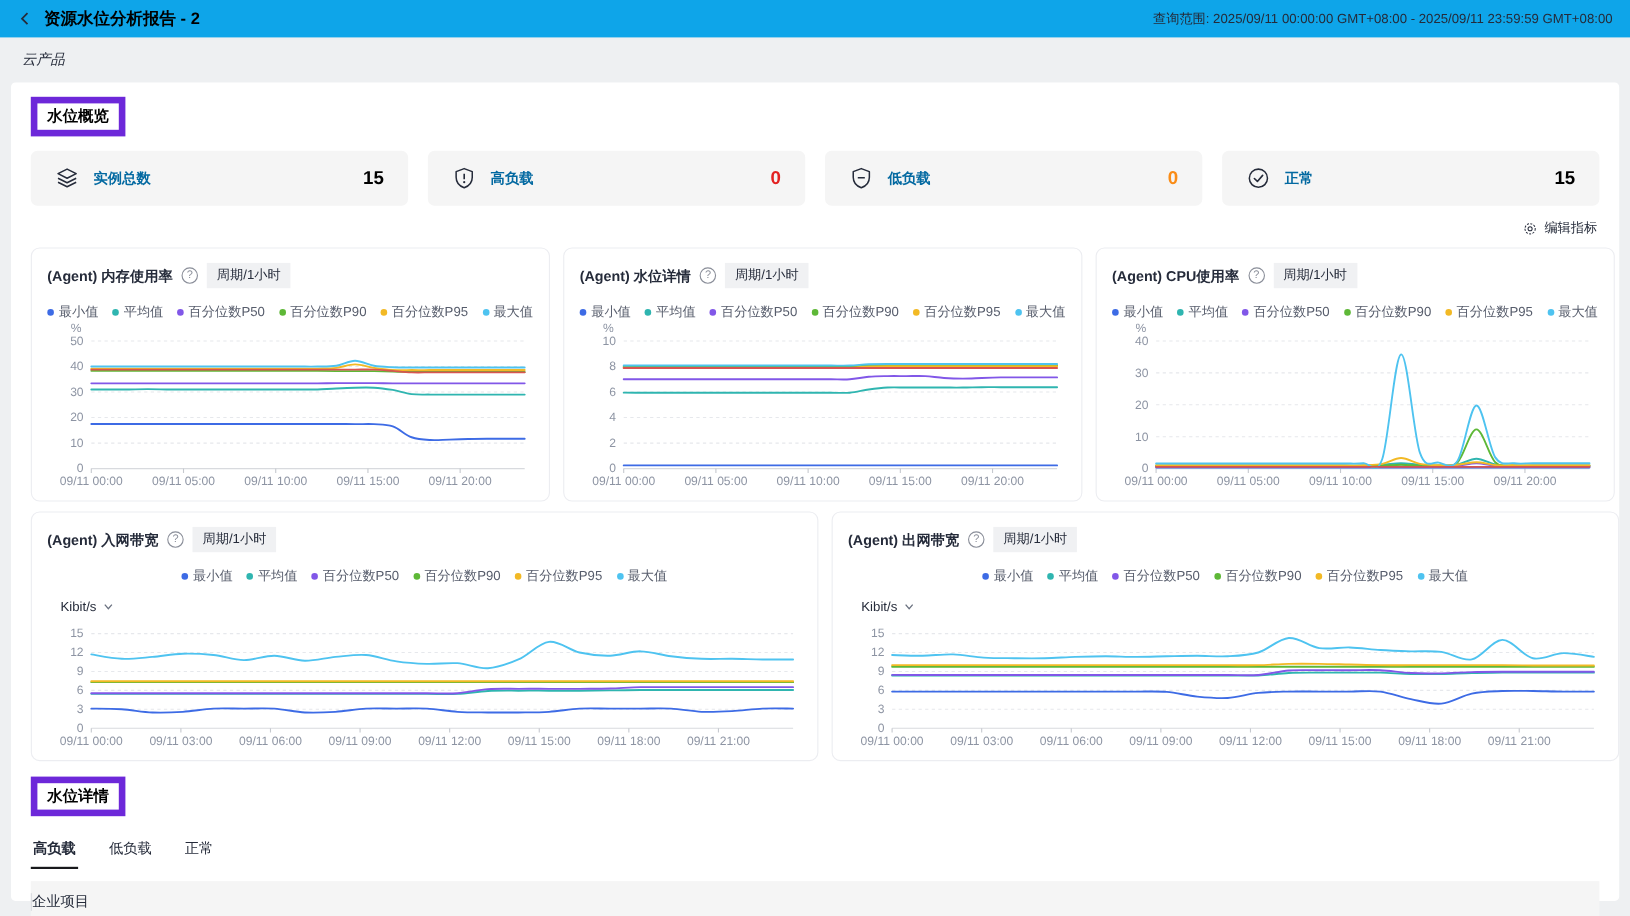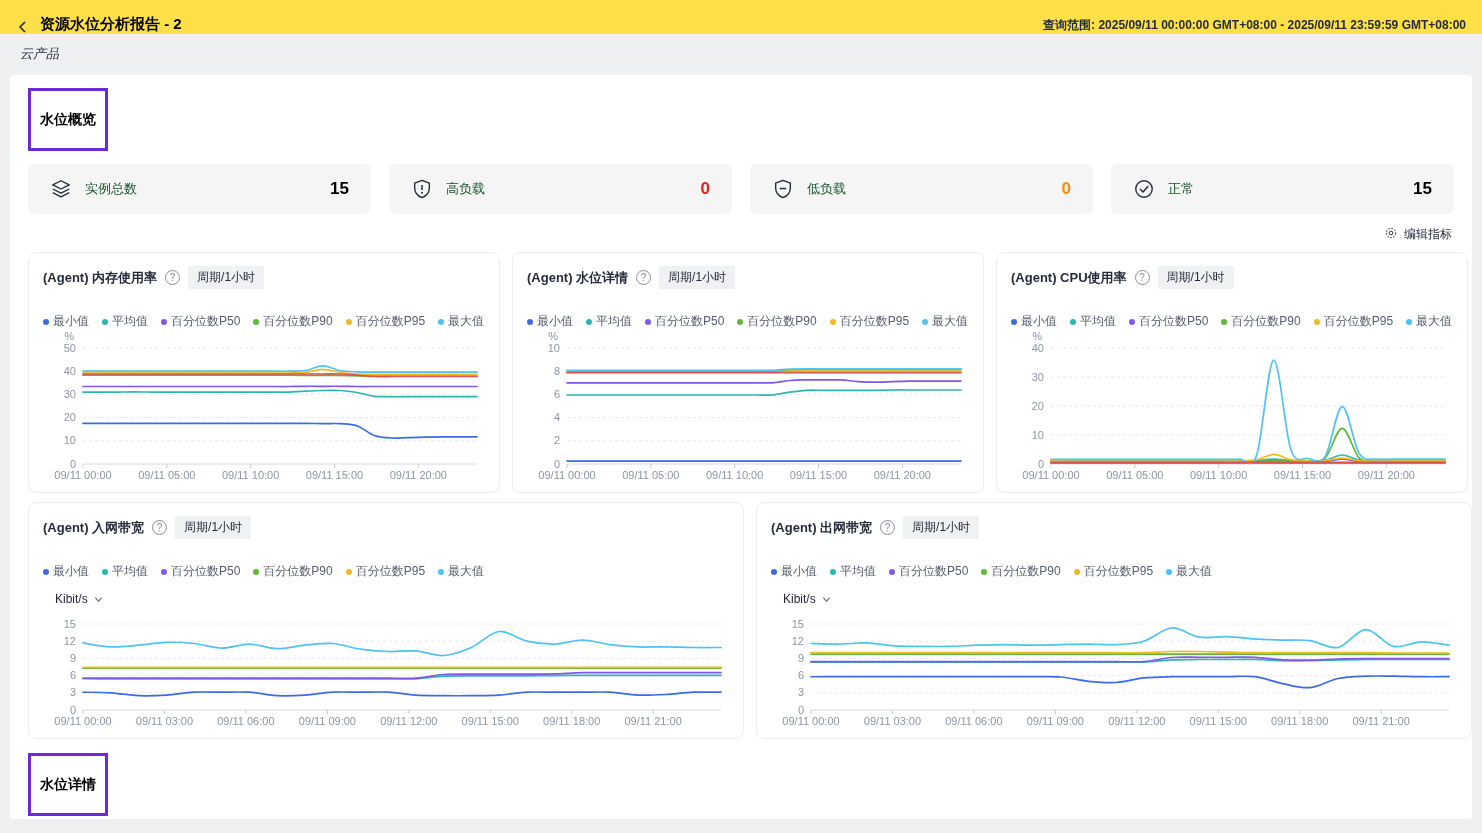--- a/index.html
+++ b/index.html
@@ -4,51 +4,51 @@
 <style>
   * { box-sizing: border-box; }
   html,body { margin:0; padding:0; }
   body {
     width:1482px; height:833px; overflow:hidden;
     background:#eef0f2;
     font-family:"Liberation Sans", sans-serif;
     color:#252b3a;
   }
   
-  .header { background:#fde047; height:34px; display:flex; align-items:flex-end; padding:0 16px; }
+  .header { background:#0ea5e9; height:34px; display:flex; align-items:center; padding:0 16px; }
   .back-btn { display:flex; align-items:center; cursor:pointer; }
   .page-title { font-weight:bold; font-size:15px; color:#000; margin-left:10px; }
-  .query-range { margin-left:auto; font-size:12px; color:#252b3a;font-weight:bold; }
+  .query-range { margin-left:auto; font-size:12px; color:#252b3a; }
 
   
   .filter-row { display:flex; align-items:center; padding:11px 20px 12px; font-size:13px;font-style:italic; }
   .select-box { margin-left:10px; width:272px; height:28px; border:1px solid #a0a3ab; border-radius:3px;
     background:#fff; display:flex; align-items:center; justify-content:space-between; padding:0 10px; font-size:13px; cursor:pointer; }
 
   
   .panel { background:#fff; margin:0 10px; border-radius:4px; padding:13px 18px 0; height:744px; }
 
-  .sec-title-wrap { display:inline-block; border:3px solid #6d28d9; padding:19px 9px; }
+  .sec-title-wrap { display:inline-block; border:6px solid #6d28d9; padding:3px 9px; }
   .sec-title { font-weight:bold; font-size:14px; color:#000; }
 
   .stat-row { display:flex; gap:18px; margin-top:13px; }
   .stat-card { flex:1; background:#f5f5f5; border-radius:6px; height:50px; display:flex; align-items:center; padding:0 22px; }
-  .stat-label { font-size:13px; color:#14532d; margin-left:13px; }
+  .stat-label { font-size:13px; color:#0369a1; margin-left:13px;font-weight:bold; }
   .stat-value { margin-left:auto; font-size:17px; font-weight:bold; color:#000; }
 
-  .edit-row { display:flex; justify-content:flex-end; gap:6px; margin:12px 2px 2px; font-size:12px; color:#252b3a; cursor:pointer; }
+  .edit-row { display:flex; justify-content:flex-end; align-items:center; gap:6px; margin:12px 2px 2px; font-size:12px; color:#252b3a; cursor:pointer; }
 
   .charts-row { display:flex; gap:12px; margin-top:9px; }
   .chart-card { flex:1; border:1px solid #ecedf1; border-radius:8px; background:#fff; padding:13px 14px 4px; }
   .chart-head { display:flex; align-items:center; gap:8px; }
   .chart-title { font-weight:bold; font-size:13px; color:#252b3a; }
   .help-icon { width:15px; height:15px; border:1px solid #8a8e99; border-radius:50%; color:#8a8e99;
     font-size:10px; line-height:13px; text-align:center; cursor:pointer; flex:none; }
   .period-tag { background:#f0f1f3; color:#252b3a; font-size:12px; padding:3px 9px; }
-  .chart-legend { display:flex; justify-content:flex-start; align-items:center; gap:13px; margin-top:24px;
+  .chart-legend { display:flex; justify-content:center; align-items:center; gap:13px; margin-top:13px;
     font-size:12px; color:#575d6c; white-space:nowrap; }
   .legend-item { display:flex; align-items:center; cursor:pointer; }
   .leg-dot { width:6px; height:6px; border-radius:50%; display:inline-block; margin-right:4px; }
   .unit-row { display:flex; align-items:center; gap:5px; font-size:12px; color:#252b3a; margin:12px 0 0 12px; cursor:pointer; }
   .chart-plot { margin-top:2px; }
 
   .details-title { margin-top:14px;font-family:Liberation Serif, serif; }
   .tabs { display:flex; gap:26px; margin-top:13px; font-size:13px; }
   .tab { padding:7px 2px 8px; cursor:pointer; color:#252b3a; }
   .tab.active { font-weight:bold; border-bottom:2px solid #18191c; }

